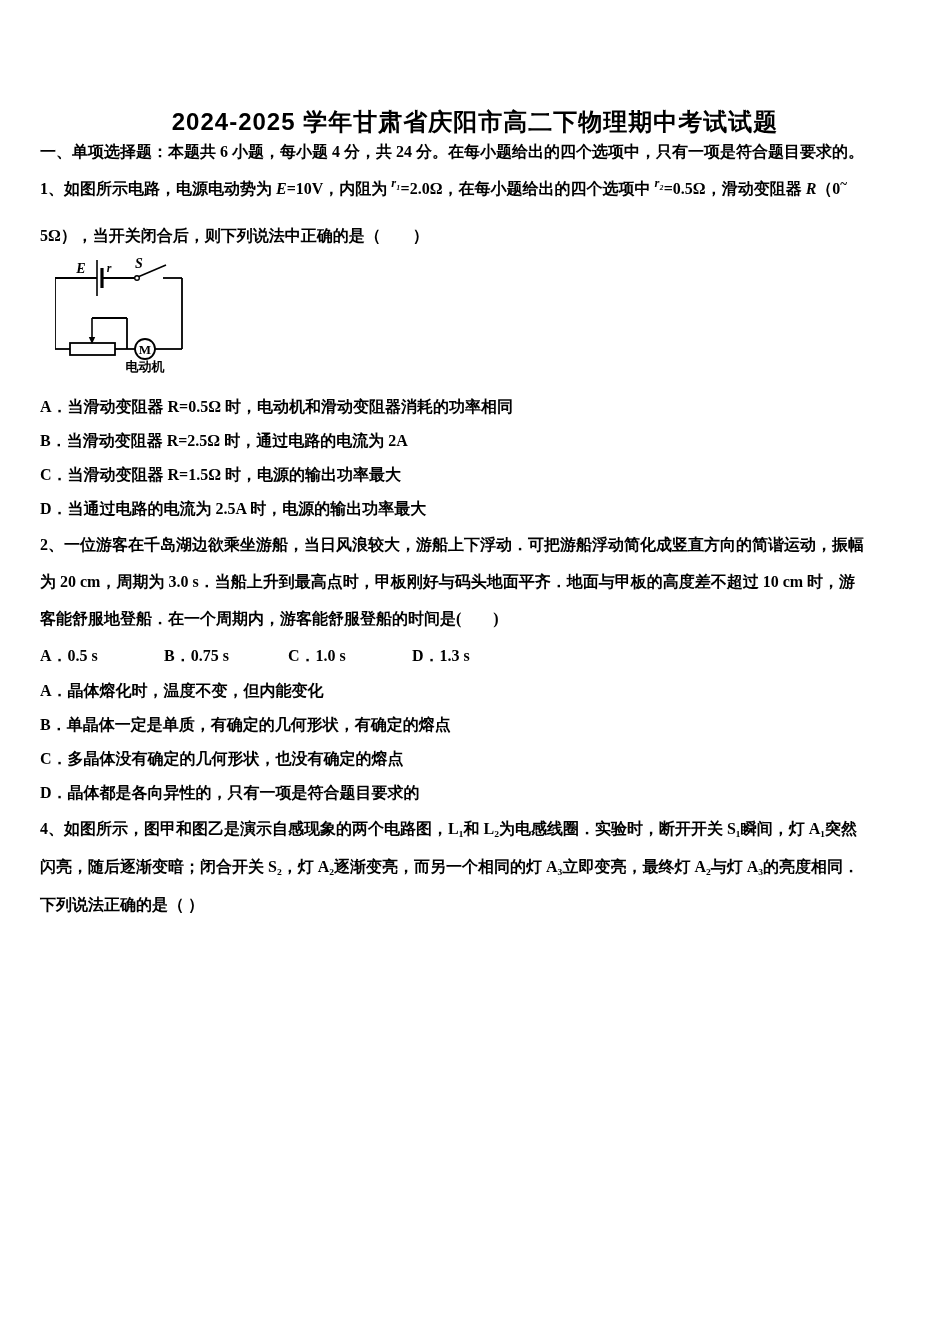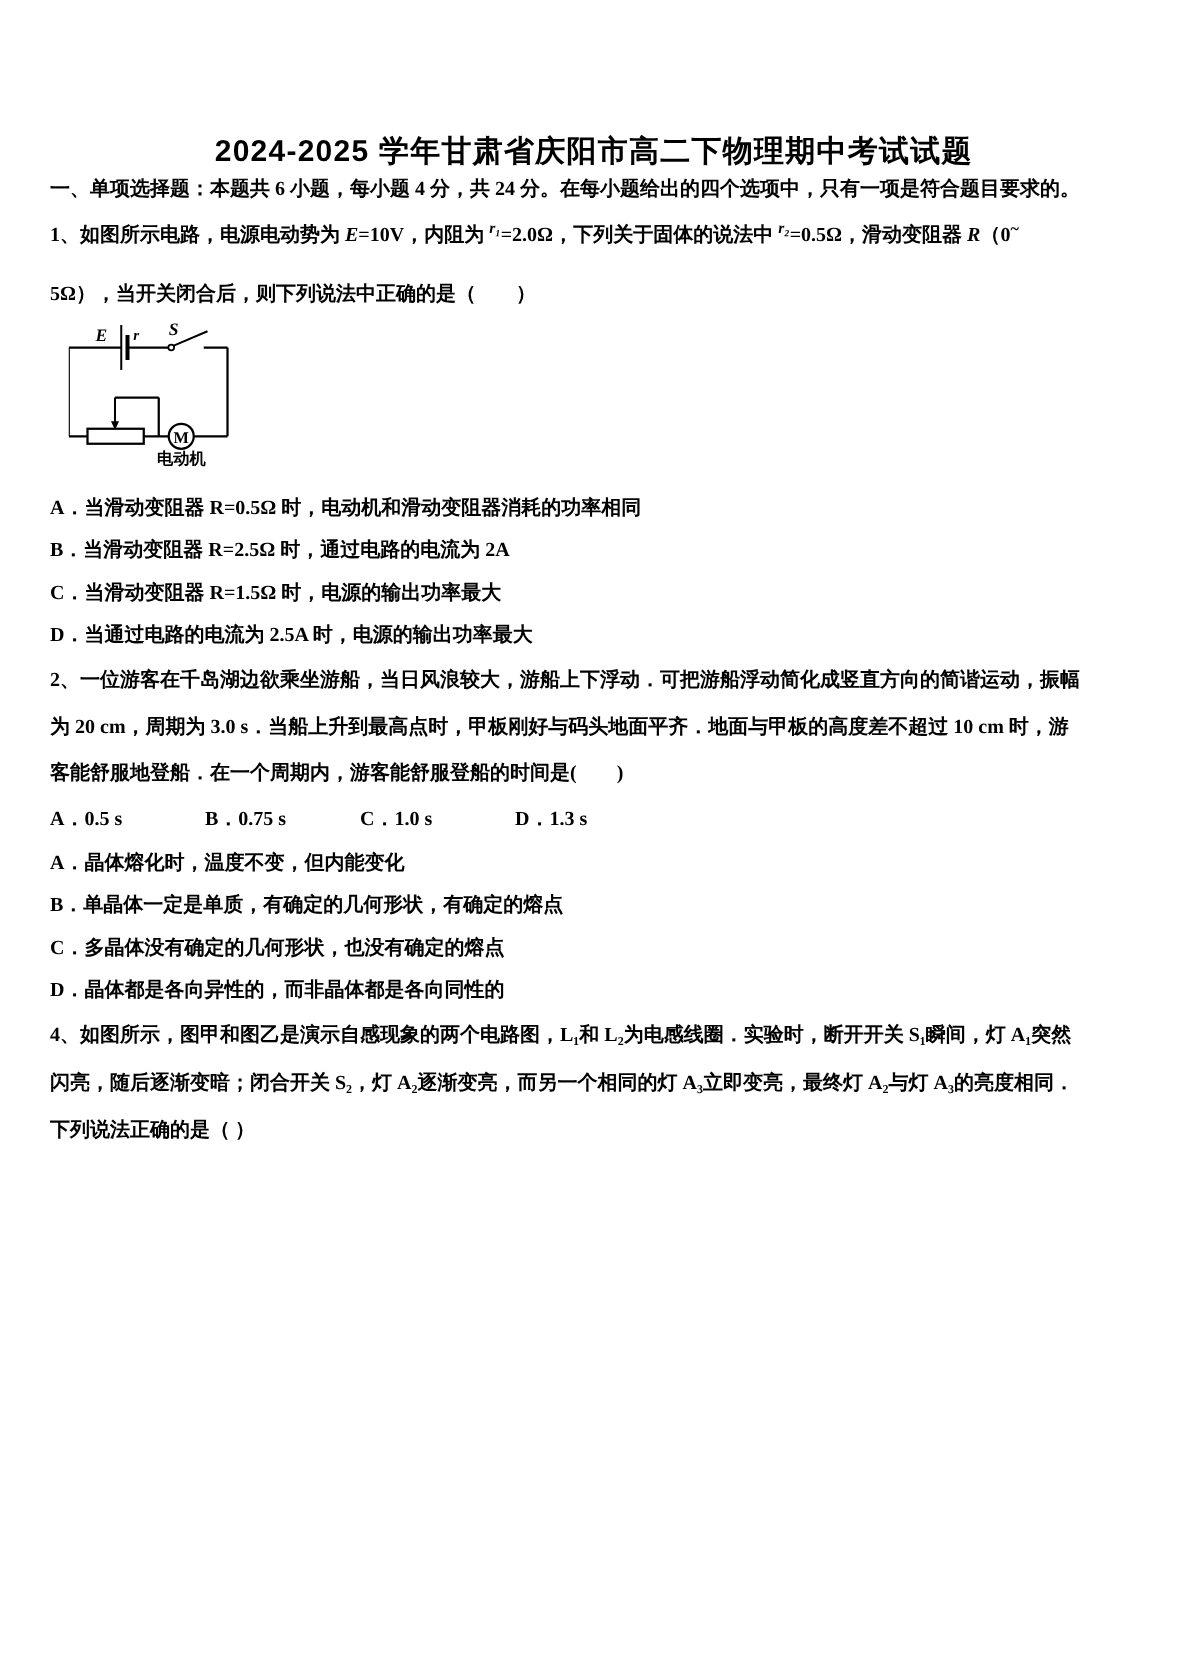--- a/index.html
+++ b/index.html
@@ -86,21 +86,21 @@
 
 <div class="page">
 
   <div class="title">2024-2025 学年甘肃省庆阳市高二下物理期中考试试题</div>
 
 
   <div class="section-heading">一、单项选择题：本题共 6 小题，每小题 4 分，共 24 分。在每小题给出的四个选项中，只有一项是符合题目要求的。</div>
 
   <div>
     <div class="qline q1l1">
-      <span>1、如图所示电路，电源电动势为 </span><span class="var">E</span><span>=10V，内阻为 </span><span class="raised">r₁</span><span>=2.0Ω，下列关于固体的说法中 </span><span class="raised">r₂</span><span>=0.5Ω，滑动变阻器 </span><span class="var">R</span><span>（0</span><span class="raised-tilde">~</span>
+      <span>1、如图所示电路，电源电动势为 </span><span class="var">E</span><span>=10V，内阻为 </span><span class="raised">r₁</span><span>=2.0Ω，在每小题给出的四个选项中 </span><span class="raised">r₂</span><span>=0.5Ω，滑动变阻器 </span><span class="var">R</span><span>（0</span><span class="raised-tilde">~</span>
     </div>
     <div class="qline q1l2">5Ω），当开关闭合后，则下列说法中正确的是（　　）</div>
 
     <svg class="circuit" width="190" height="133" viewBox="0 0 190 133">
 
       <g stroke="#000" stroke-width="1.8" fill="none">
         <path d="M0,26 H42"></path>
         <path d="M47,26 H80"></path>
         <path d="M108,26 H127"></path>
         <path d="M0,26 V97"></path>
@@ -154,21 +154,21 @@
       <span>B．0.75 s</span>
       <span>C．1.0 s</span>
       <span>D．1.3 s</span>
     </div>
   </div>
 
   <div>
     <div class="opt">A．晶体熔化时，温度不变，但内能变化</div>
     <div class="opt">B．单晶体一定是单质，有确定的几何形状，有确定的熔点</div>
     <div class="opt">C．多晶体没有确定的几何形状，也没有确定的熔点</div>
-    <div class="opt">D．晶体都是各向异性的，而非晶体都是各向同性的</div>
+    <div class="opt">D．晶体都是各向异性的，只有一项是符合题目要求的</div>
   </div>
 
   <div>
     <div class="qline q4line">4、如图所示，图甲和图乙是演示自感现象的两个电路图，L₁和 L₂为电感线圈．实验时，断开开关 S₁瞬间，灯 A₁突然</div>
     <div class="qline q4line">闪亮，随后逐渐变暗；闭合开关 S₂，灯 A₂逐渐变亮，而另一个相同的灯 A₃立即变亮，最终灯 A₂与灯 A₃的亮度相同．</div>
     <div class="qline q4line">下列说法正确的是（ ）</div>
   </div>
 
 </div>
 

